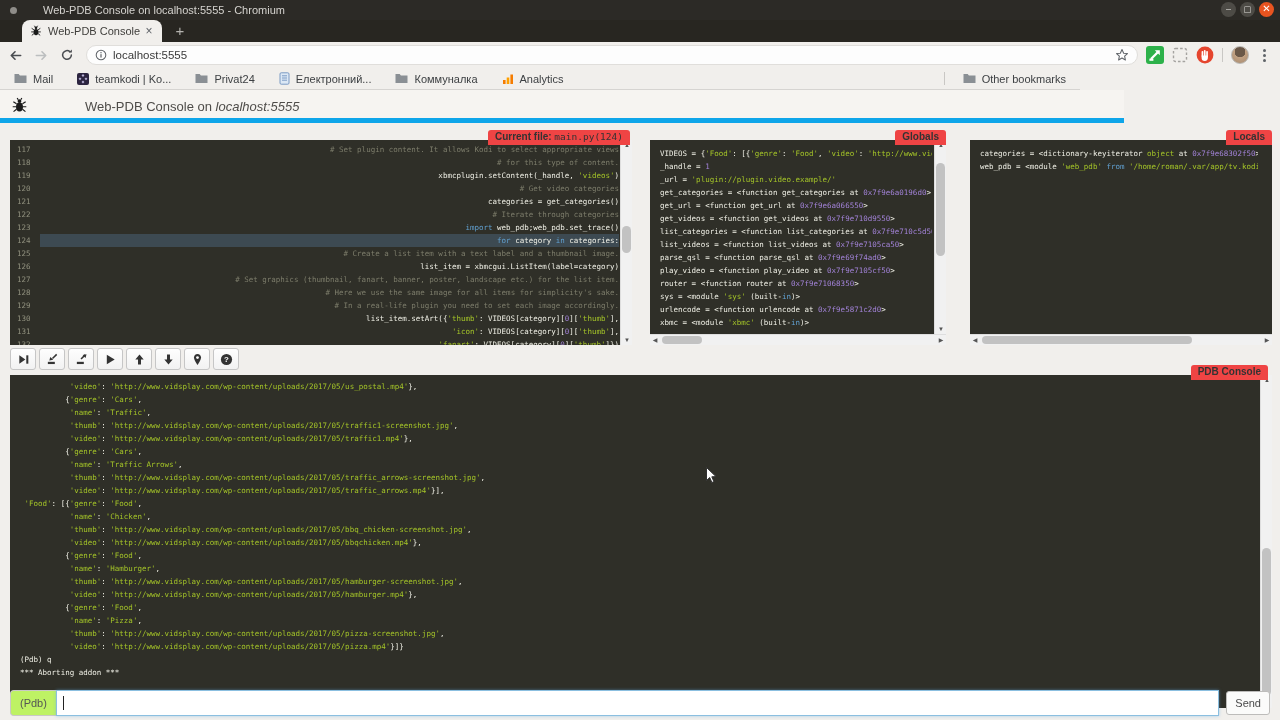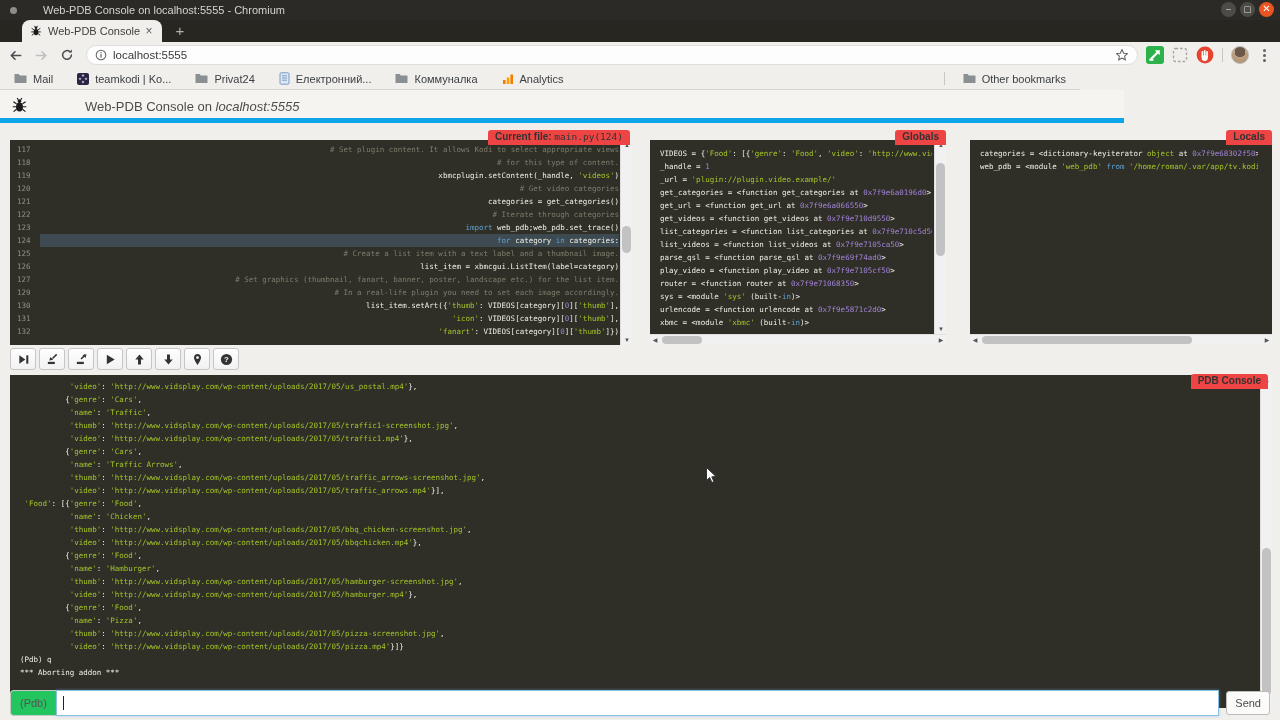--- a/index.html
+++ b/index.html
@@ -76,21 +76,21 @@
   .sb-thumb { position:absolute; background:#c2c2c2; border-radius:5px; }
   .sb-arrow { position:absolute; font-size:6px; color:#555; width:12px; text-align:center; line-height:10px; }
   .hscroll .sb-arrow { width:10px; height:11px; line-height:11px; }
 
   
   .dbg-toolbar { position:absolute; left:10px; top:348px; display:flex; gap:3px; }
   .dbg-btn { width:26px; height:22px; background:linear-gradient(#fefefe,#f2f2f2); border:1px solid #c6c6c6; border-radius:3px; display:flex; align-items:center; justify-content:center; }
 
   
   .input-bar { position:absolute; left:10px; top:690px; width:1260px; height:26px; display:flex; align-items:center; }
-  .pdb-chip { height:26px; padding:0 9px; background:#22c55e; border:1px solid #c9c8c6; border-right:none; border-radius:4px 0 0 4px; font-size:11px; color:#555; display:flex; align-items:center; }
+  .pdb-chip { height:26px; padding:0 9px; background:#bef264; border:1px solid #c9c8c6; border-right:none; border-radius:4px 0 0 4px; font-size:11px; color:#555; display:flex; align-items:center; }
   .pdb-input { flex:1; height:26px; background:#fff; border:1px solid #8bbfe0; box-shadow:0 0 3px rgba(102,175,233,.5); display:flex; align-items:center; padding:0 6px; }
   .caret { width:1px; height:14px; background:#222; animation:blink 1.1s steps(1) infinite; }
   @keyframes blink { 50% { opacity:0; } }
   .send-btn { margin-left:7px; height:24px; padding:0 8px; background:#fbfbfa; border:1px solid #bdbcba; border-radius:3px; font-size:11px; color:#4a4a4a; display:flex; align-items:center; }
 
   .mouse-cursor { position:absolute; left:705px; top:466px; z-index:50; }
 </style>
 </head>
 <body>
 
@@ -285,20 +285,21 @@
           <div class="code-row"><span class="gutter">118</span><span class="code-text">    <span class="t-com"># for this type of content.</span></span></div>
           <div class="code-row"><span class="gutter">119</span><span class="code-text">    xbmcplugin.setContent(_handle, <span class="t-str">'videos'</span>)</span></div>
           <div class="code-row"><span class="gutter">120</span><span class="code-text">    <span class="t-com"># Get video categories</span></span></div>
           <div class="code-row"><span class="gutter">121</span><span class="code-text">    categories = get_categories()</span></div>
           <div class="code-row"><span class="gutter">122</span><span class="code-text">    <span class="t-com"># Iterate through categories</span></span></div>
           <div class="code-row"><span class="gutter">123</span><span class="code-text">    <span class="t-kw">import</span> web_pdb;web_pdb.set_trace()</span></div>
           <div class="code-row cur"><span class="gutter">124</span><span class="code-text">    <span class="t-kw">for</span> category <span class="t-kw">in</span> categories:</span></div>
           <div class="code-row"><span class="gutter">125</span><span class="code-text">        <span class="t-com"># Create a list item with a text label and a thumbnail image.</span></span></div>
           <div class="code-row"><span class="gutter">126</span><span class="code-text">        list_item = xbmcgui.ListItem(label=category)</span></div>
           <div class="code-row"><span class="gutter">127</span><span class="code-text">        <span class="t-com"># Set graphics (thumbnail, fanart, banner, poster, landscape etc.) for the list item.</span></span></div>
+          <div class="code-row"><span class="gutter">128</span><span class="code-text">        <span class="t-com"># Here we use the same image for all items for simplicity's sake.</span></span></div>
           <div class="code-row"><span class="gutter">129</span><span class="code-text">        <span class="t-com"># In a real-life plugin you need to set each image accordingly.</span></span></div>
           <div class="code-row"><span class="gutter">130</span><span class="code-text">        list_item.setArt({<span class="t-str">'thumb'</span>: VIDEOS[category][<span class="t-num">0</span>][<span class="t-str">'thumb'</span>],</span></div>
           <div class="code-row"><span class="gutter">131</span><span class="code-text">                          <span class="t-str">'icon'</span>: VIDEOS[category][<span class="t-num">0</span>][<span class="t-str">'thumb'</span>],</span></div>
           <div class="code-row"><span class="gutter">132</span><span class="code-text">                          <span class="t-str">'fanart'</span>: VIDEOS[category][<span class="t-num">0</span>][<span class="t-str">'thumb'</span>]})</span></div>
         </div>
       <div class="vscroll" style="right:0;top:0;bottom:0;">
         <span class="sb-arrow" style="top:0;">▲</span>
         <div class="sb-thumb" style="top:42%;height:13%;left:1px;right:1px;"></div>
         <span class="sb-arrow" style="bottom:0;">▼</span>
       </div>
@@ -447,21 +448,21 @@
           <div class="console-line">           <span class="t-str">'video'</span>: <span class="t-str">'http://www.vidsplay.com/wp-content/uploads/2017/05/pizza.mp4'</span>}]}</div>
           <div class="console-line">(Pdb) q</div>
           <div class="console-line">*** Aborting addon ***</div>
         </div>
       <div class="vscroll" style="right:0;top:0;bottom:0;">
         <span class="sb-arrow" style="top:0;">▲</span>
         <div class="sb-thumb" style="top:52%;bottom:12px;left:1px;right:1px;"></div>
         <span class="sb-arrow" style="bottom:0;">▼</span>
       </div>
     </div>
-    <div class="panel-chip" style="right:4px;margin-top:9px;">PDB Console</div>
+    <div class="panel-chip" style="right:4px;">PDB Console</div>
   </div>
 
   <div class="input-bar">
     <div class="pdb-chip">(Pdb)</div>
     <div class="pdb-input">
       <span class="caret"></span>
       <span></span>
     </div>
     <div class="send-btn">Send</div>
   </div>

